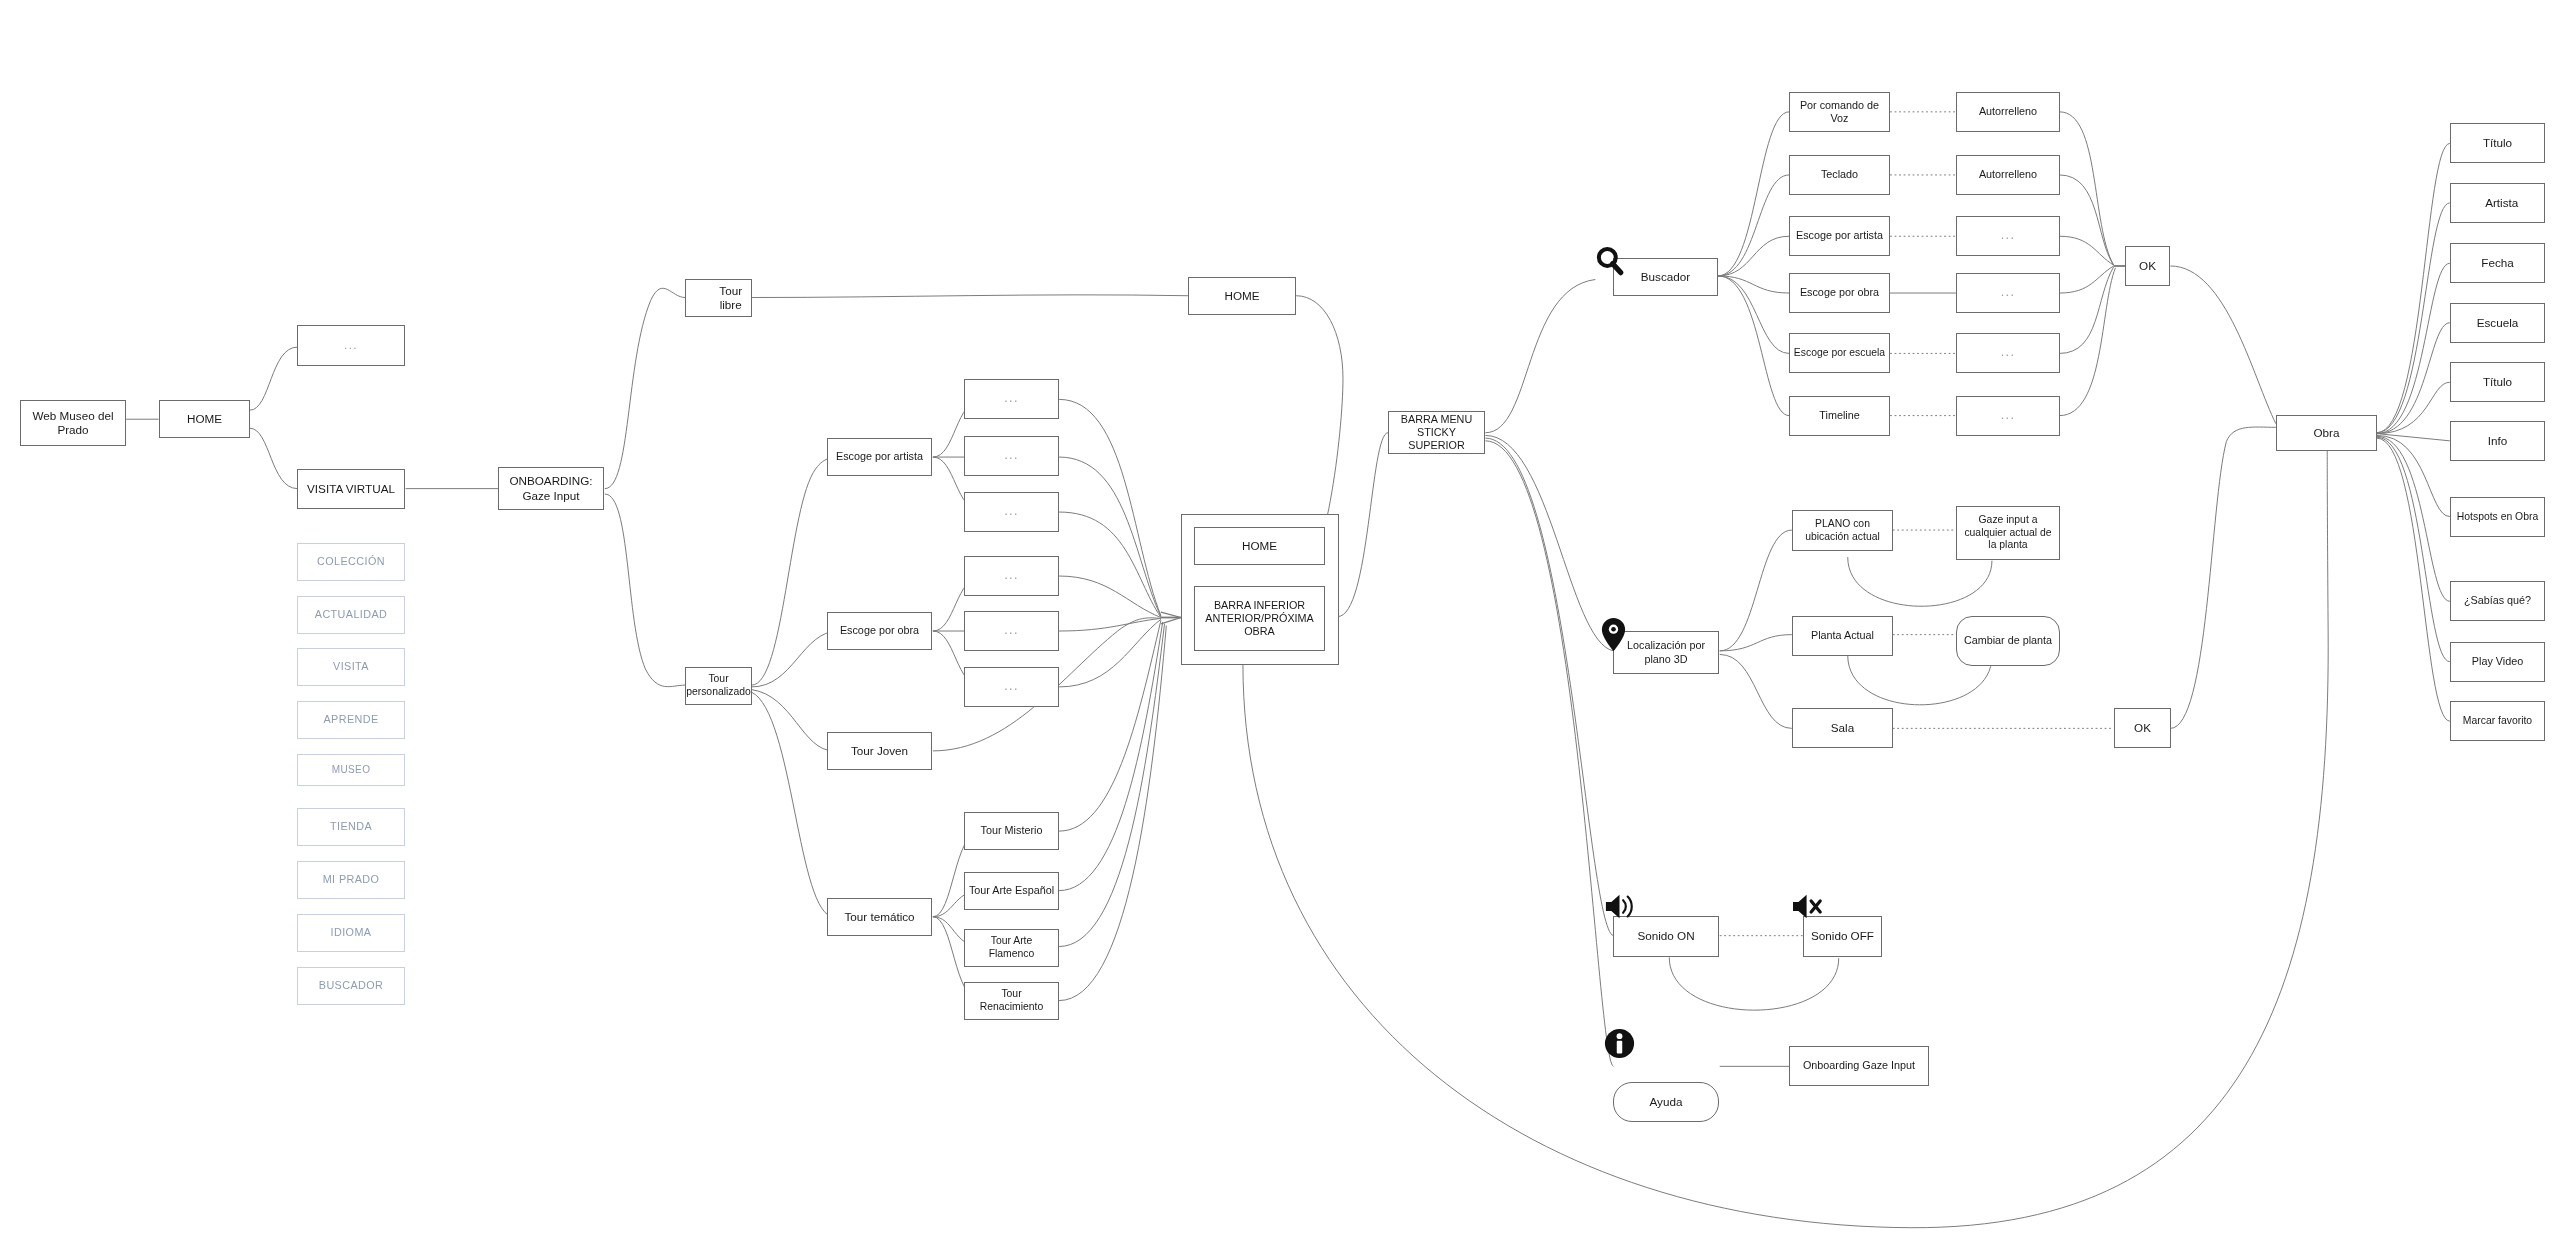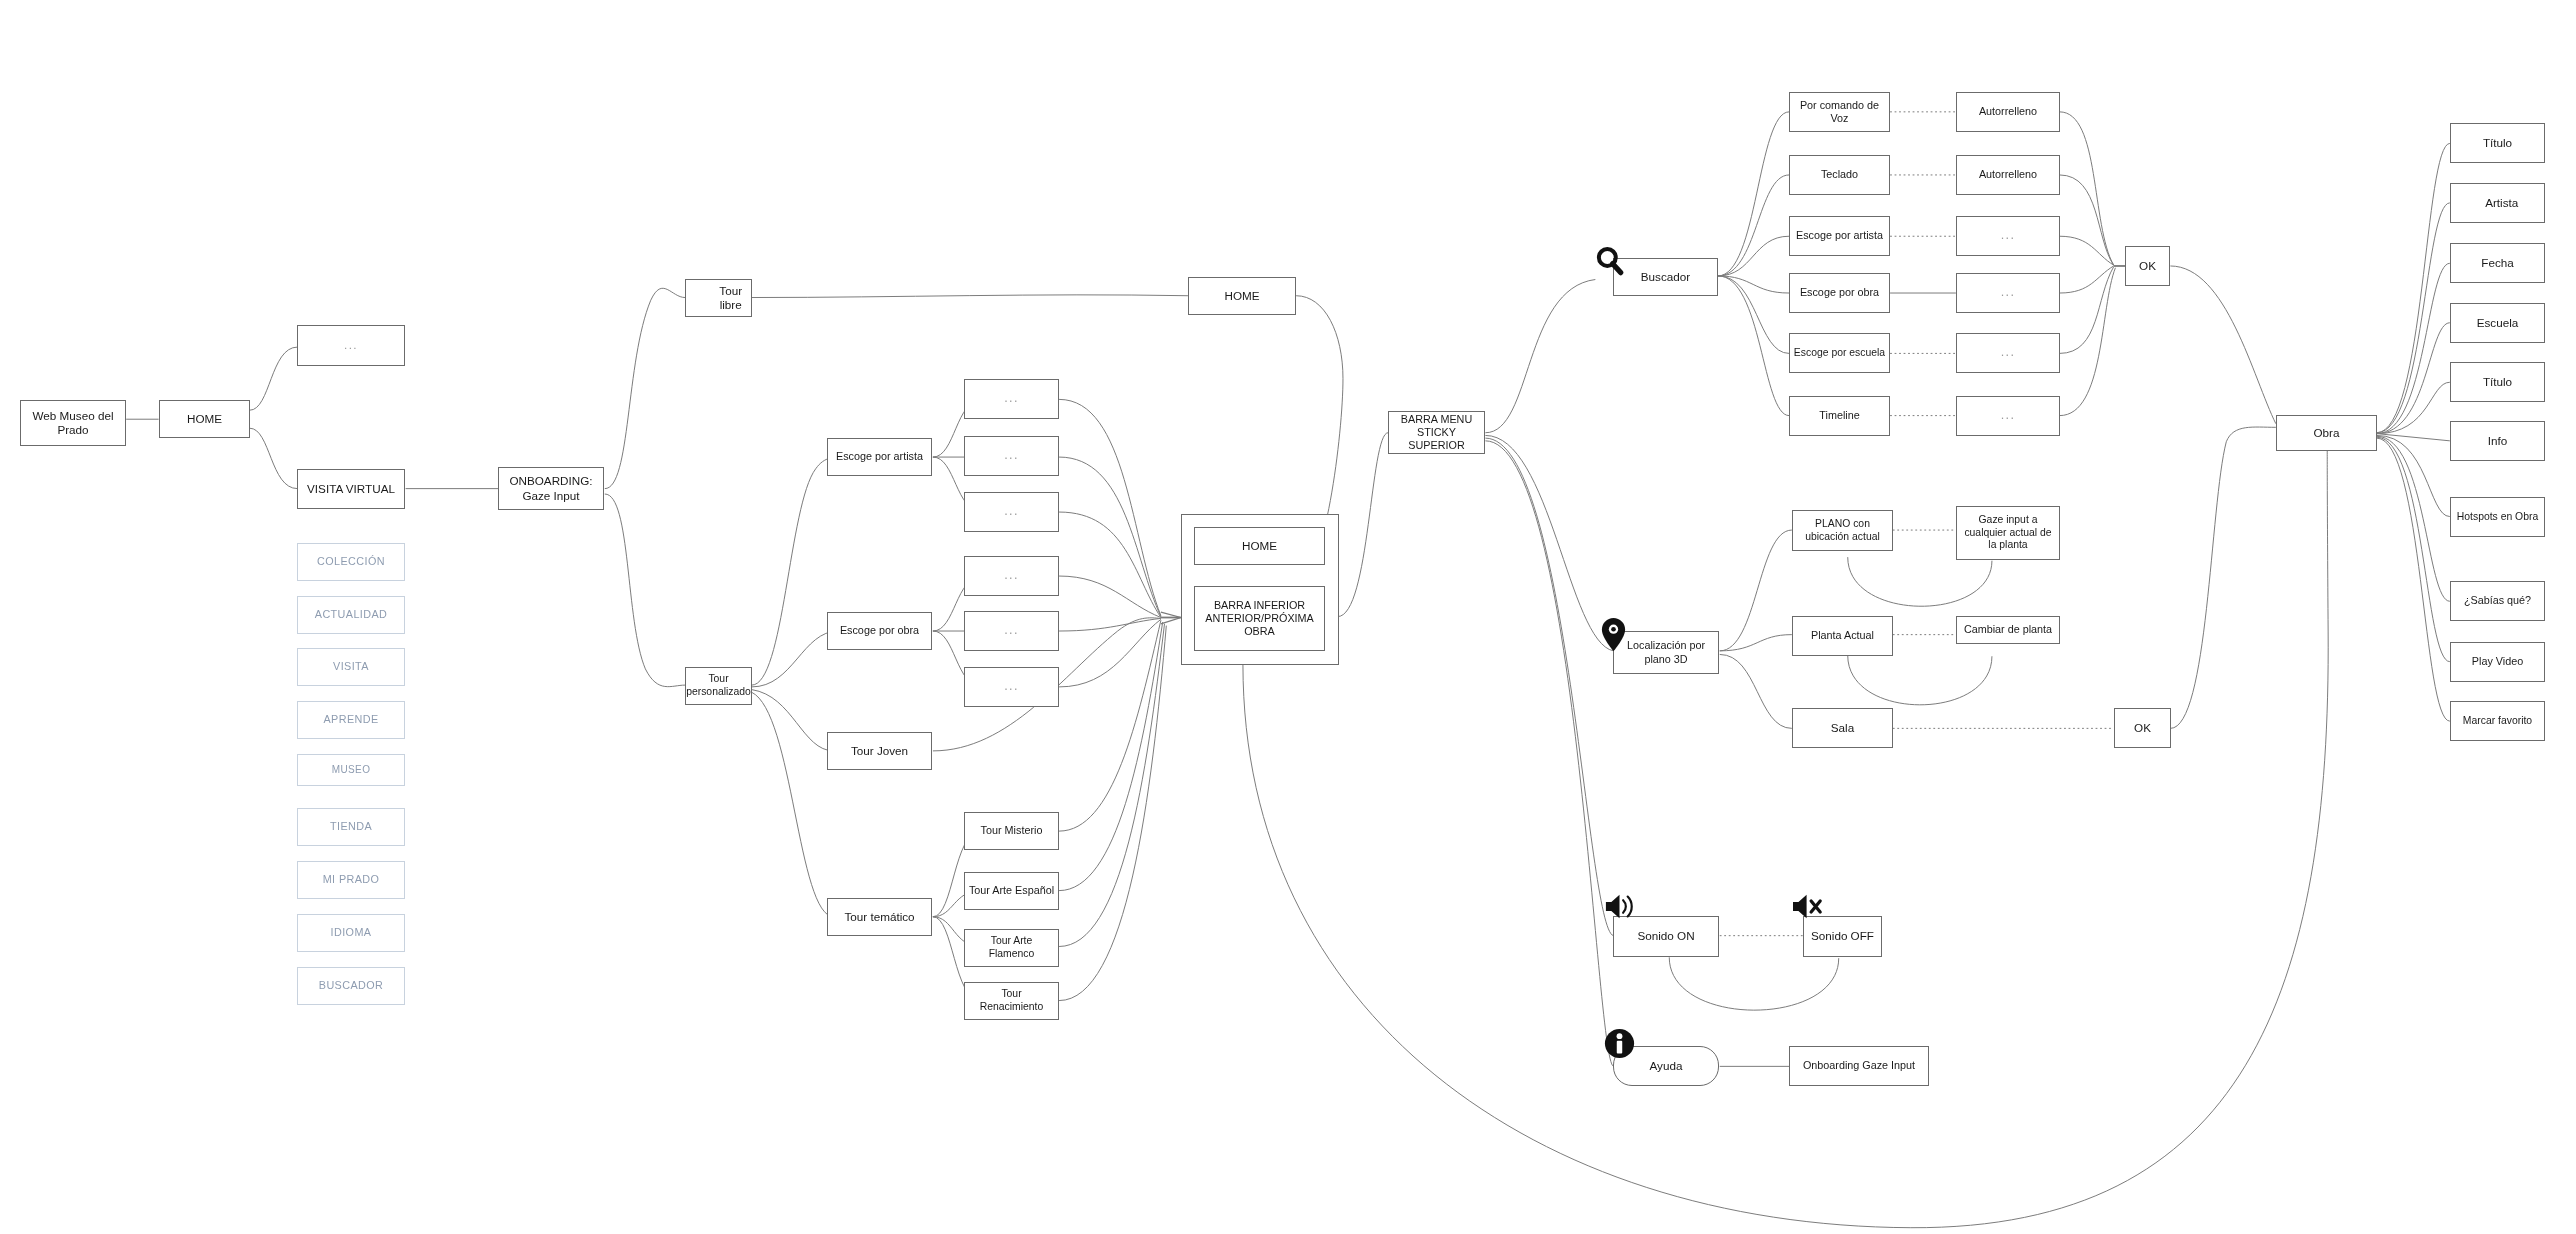--- a/index.html
+++ b/index.html
@@ -384,21 +384,21 @@
 
   <div class="node" style="left:1792px; top:510px; width:101px; height:41px; font-size:10.4px;">
     <span>PLANO con ubicación actual</span>
   </div>
   <div class="node" style="left:1956px; top:506px; width:104px; height:54px; font-size:10.4px;">
     <span>Gaze input a cualquier actual de la planta</span>
   </div>
   <div class="node" style="left:1792px; top:616px; width:101px; height:40px; font-size:10.8px;">
     <span>Planta Actual</span>
   </div>
-  <div class="node" style="left:1956px; top:616px; width:104px; height:28px; font-size:10.8px;">
+  <div class="node" style="left:1956px; top:616px; width:104px; height:50px; font-size:10.8px;border-radius:16px;">
     <span>Cambiar de planta</span>
   </div>
   <div class="node" style="left:1792px; top:708px; width:101px; height:40px;">
     <span>Sala</span>
   </div>
   <div class="node" style="left:2114px; top:708px; width:57px; height:40px;">
     <span>OK</span>
   </div>
 
   <div class="icon-badge" style="left:1604px; top:892px; width:31px; height:29px;">
@@ -422,21 +422,21 @@
     <span>Sonido OFF</span>
   </div>
 
   <div class="icon-badge" style="left:1604px; top:1028px; width:31px; height:31px;">
     <svg viewBox="0 0 34 34" width="31" height="31" aria-hidden="true">
       <circle cx="17" cy="17" r="16" fill="#111"></circle>
       <circle cx="17" cy="9" r="3.2" fill="#ffffff"></circle>
       <rect x="14" y="14" width="6" height="14" rx="1" fill="#ffffff"></rect>
     </svg>
   </div>
-  <div class="node" style="left:1613px; top:1046px; width:106px; height:40px;border-radius:19px;">
+  <div class="node" style="left:1613px; top:1082px; width:106px; height:40px;border-radius:19px;">
     <span>Ayuda</span>
   </div>
   <div class="node" style="left:1789px; top:1046px; width:140px; height:40px; font-size:10.8px;">
     <span>Onboarding Gaze Input</span>
   </div>
 
   <div class="node" style="left:2276px; top:415px; width:101px; height:36px;">
     <span>Obra</span>
   </div>
 

